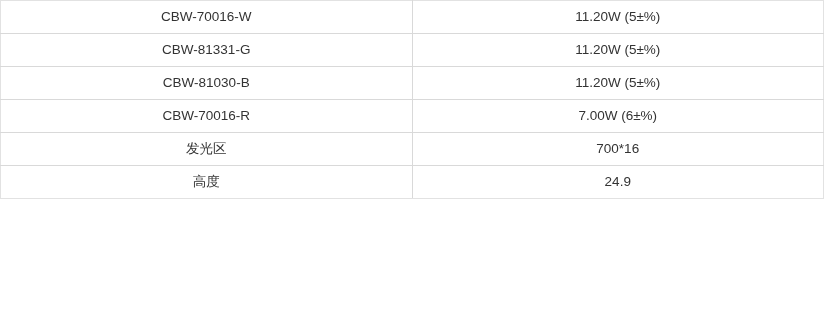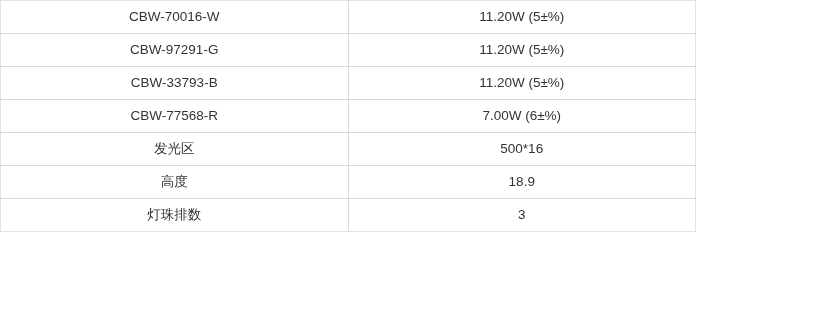--- a/index.html
+++ b/index.html
@@ -9,21 +9,21 @@
   }
   body {
     width: 824px;
     height: 329px;
     font-family: "Liberation Sans", sans-serif;
     color: #333333;
     overflow: hidden;
   }
   .spec-table {
     border-collapse: collapse;
-    width: 696px;
+    width: 824px;
     table-layout: fixed;
   }
   .spec-table td {
     border: 1px solid #d9d9d9;
     height: 32px;
     text-align: center;
     vertical-align: middle;
     font-size: 13.5px;
     line-height: 1.2;
     color: #333333;
@@ -43,37 +43,33 @@
 </head>
 <body>
 
 <table class="spec-table">
   <tbody>
     <tr>
       <td class="col-label">CBW-70016-W</td>
       <td class="col-value">11.20W (5±%)</td>
     </tr>
     <tr>
-      <td class="col-label">CBW-97291-G</td>
+      <td class="col-label">CBW-81331-G</td>
       <td class="col-value">11.20W (5±%)</td>
     </tr>
     <tr>
-      <td class="col-label">CBW-33793-B</td>
+      <td class="col-label">CBW-81030-B</td>
       <td class="col-value">11.20W (5±%)</td>
     </tr>
     <tr>
-      <td class="col-label">CBW-77568-R</td>
+      <td class="col-label">CBW-70016-R</td>
       <td class="col-value">7.00W (6±%)</td>
     </tr>
     <tr>
       <td class="col-label">发光区</td>
-      <td class="col-value">500*16</td>
+      <td class="col-value">700*16</td>
     </tr>
     <tr>
       <td class="col-label">高度</td>
-      <td class="col-value">18.9</td>
-    </tr>
-    <tr>
-      <td class="col-label">灯珠排数</td>
-      <td class="col-value">3</td>
+      <td class="col-value">24.9</td>
     </tr>
   </tbody>
 </table>
 
 </body></html>

